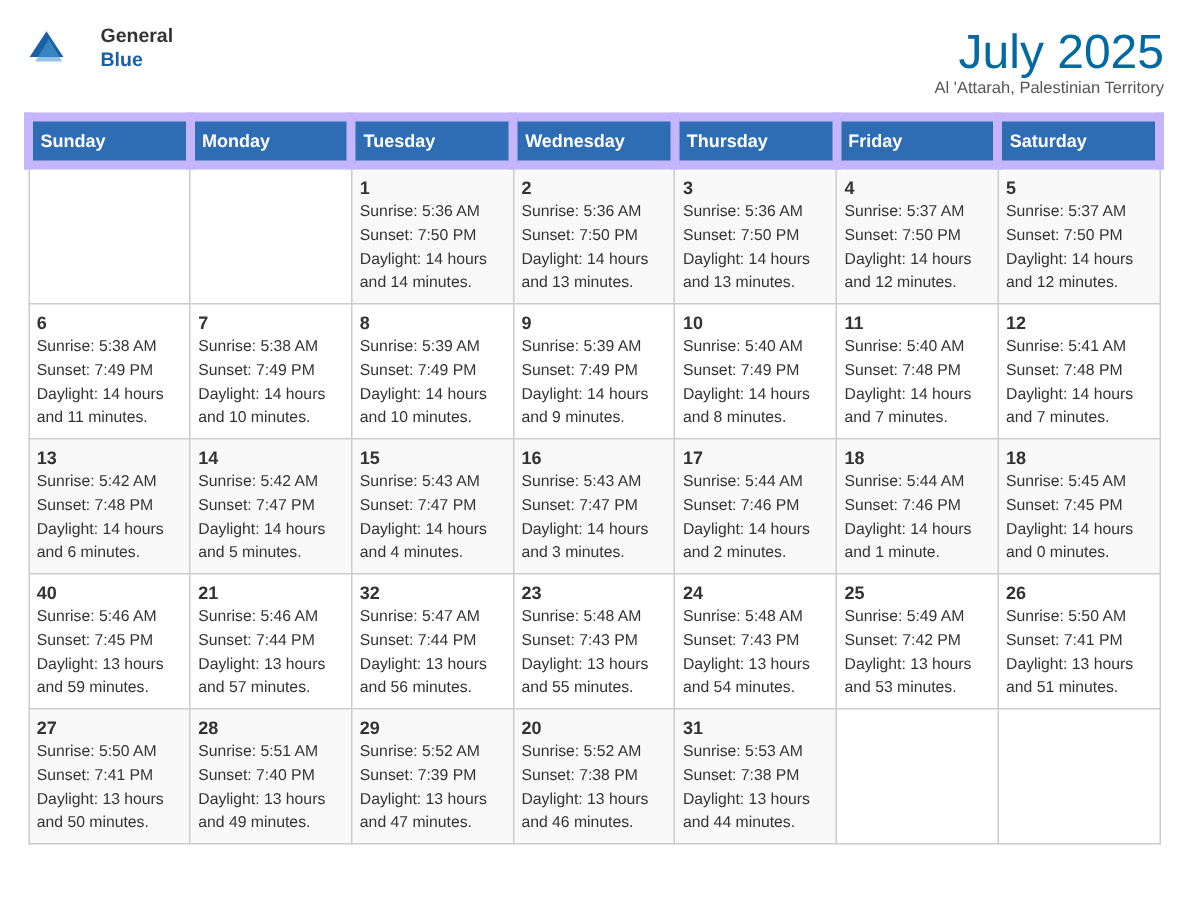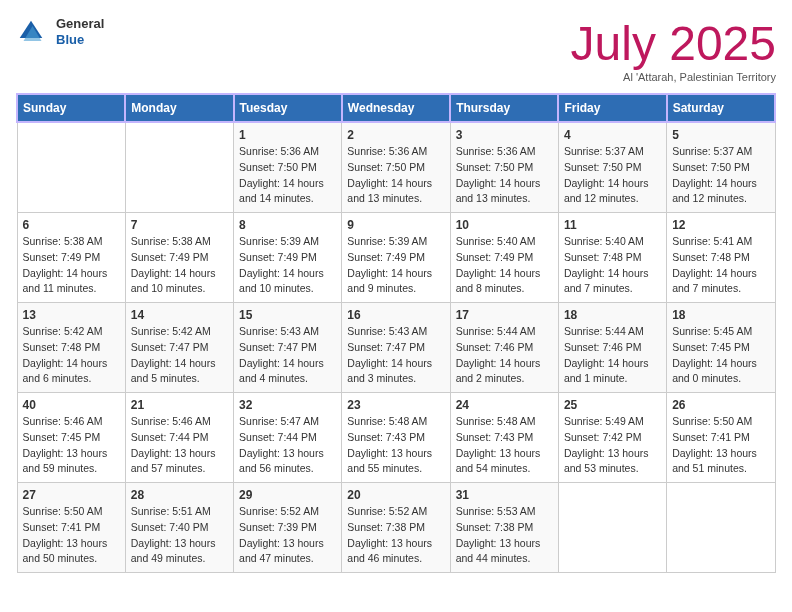--- a/index.html
+++ b/index.html
@@ -12,60 +12,60 @@
     }
     .header {
       display: flex;
       justify-content: space-between;
       align-items: flex-start;
       margin-bottom: 10px;
     }
     .logo {
       display: flex;
       align-items: center;
-      gap: 10px;
+      gap: 21px;
     }
     .logo-text {
       display: flex;
       flex-direction: column;
       font-size: 13px;
       font-weight: bold;
       line-height: 1.2;
     }
     .logo-general { color: #333; }
     .logo-blue { color: #1a5fa8; }
     .logo-icon {
       width: 30px;
       height: 30px;
     }
     .title-block {
       text-align: right;
     }
     .main-title {
-      font-size: 48px;
-      color: #be185d;
+      font-size: 32px;
+      color: #0369a1;
       font-weight: normal;
     }
     .subtitle {
       font-size: 11px;
       color: #555;
     }
     table {
       width: 100%;
       border-collapse: collapse;
       font-size: 11px;
     }
     thead tr th {
       background-color: #2e6db4;
       color: #fff;
       padding: 6px 5px;
       text-align: left;
       font-size: 12px;
       font-weight: bold;
-      border: 2px solid #c4b5fd;
+      border: 6px solid #c4b5fd;
     }
     tbody tr td {
       border: 1px solid #ccc;
       padding: 5px 5px;
       vertical-align: top;
       min-height: 70px;
       background: #fff;
     }
     tbody tr:nth-child(odd) td {
       background: #f9f9f9;

